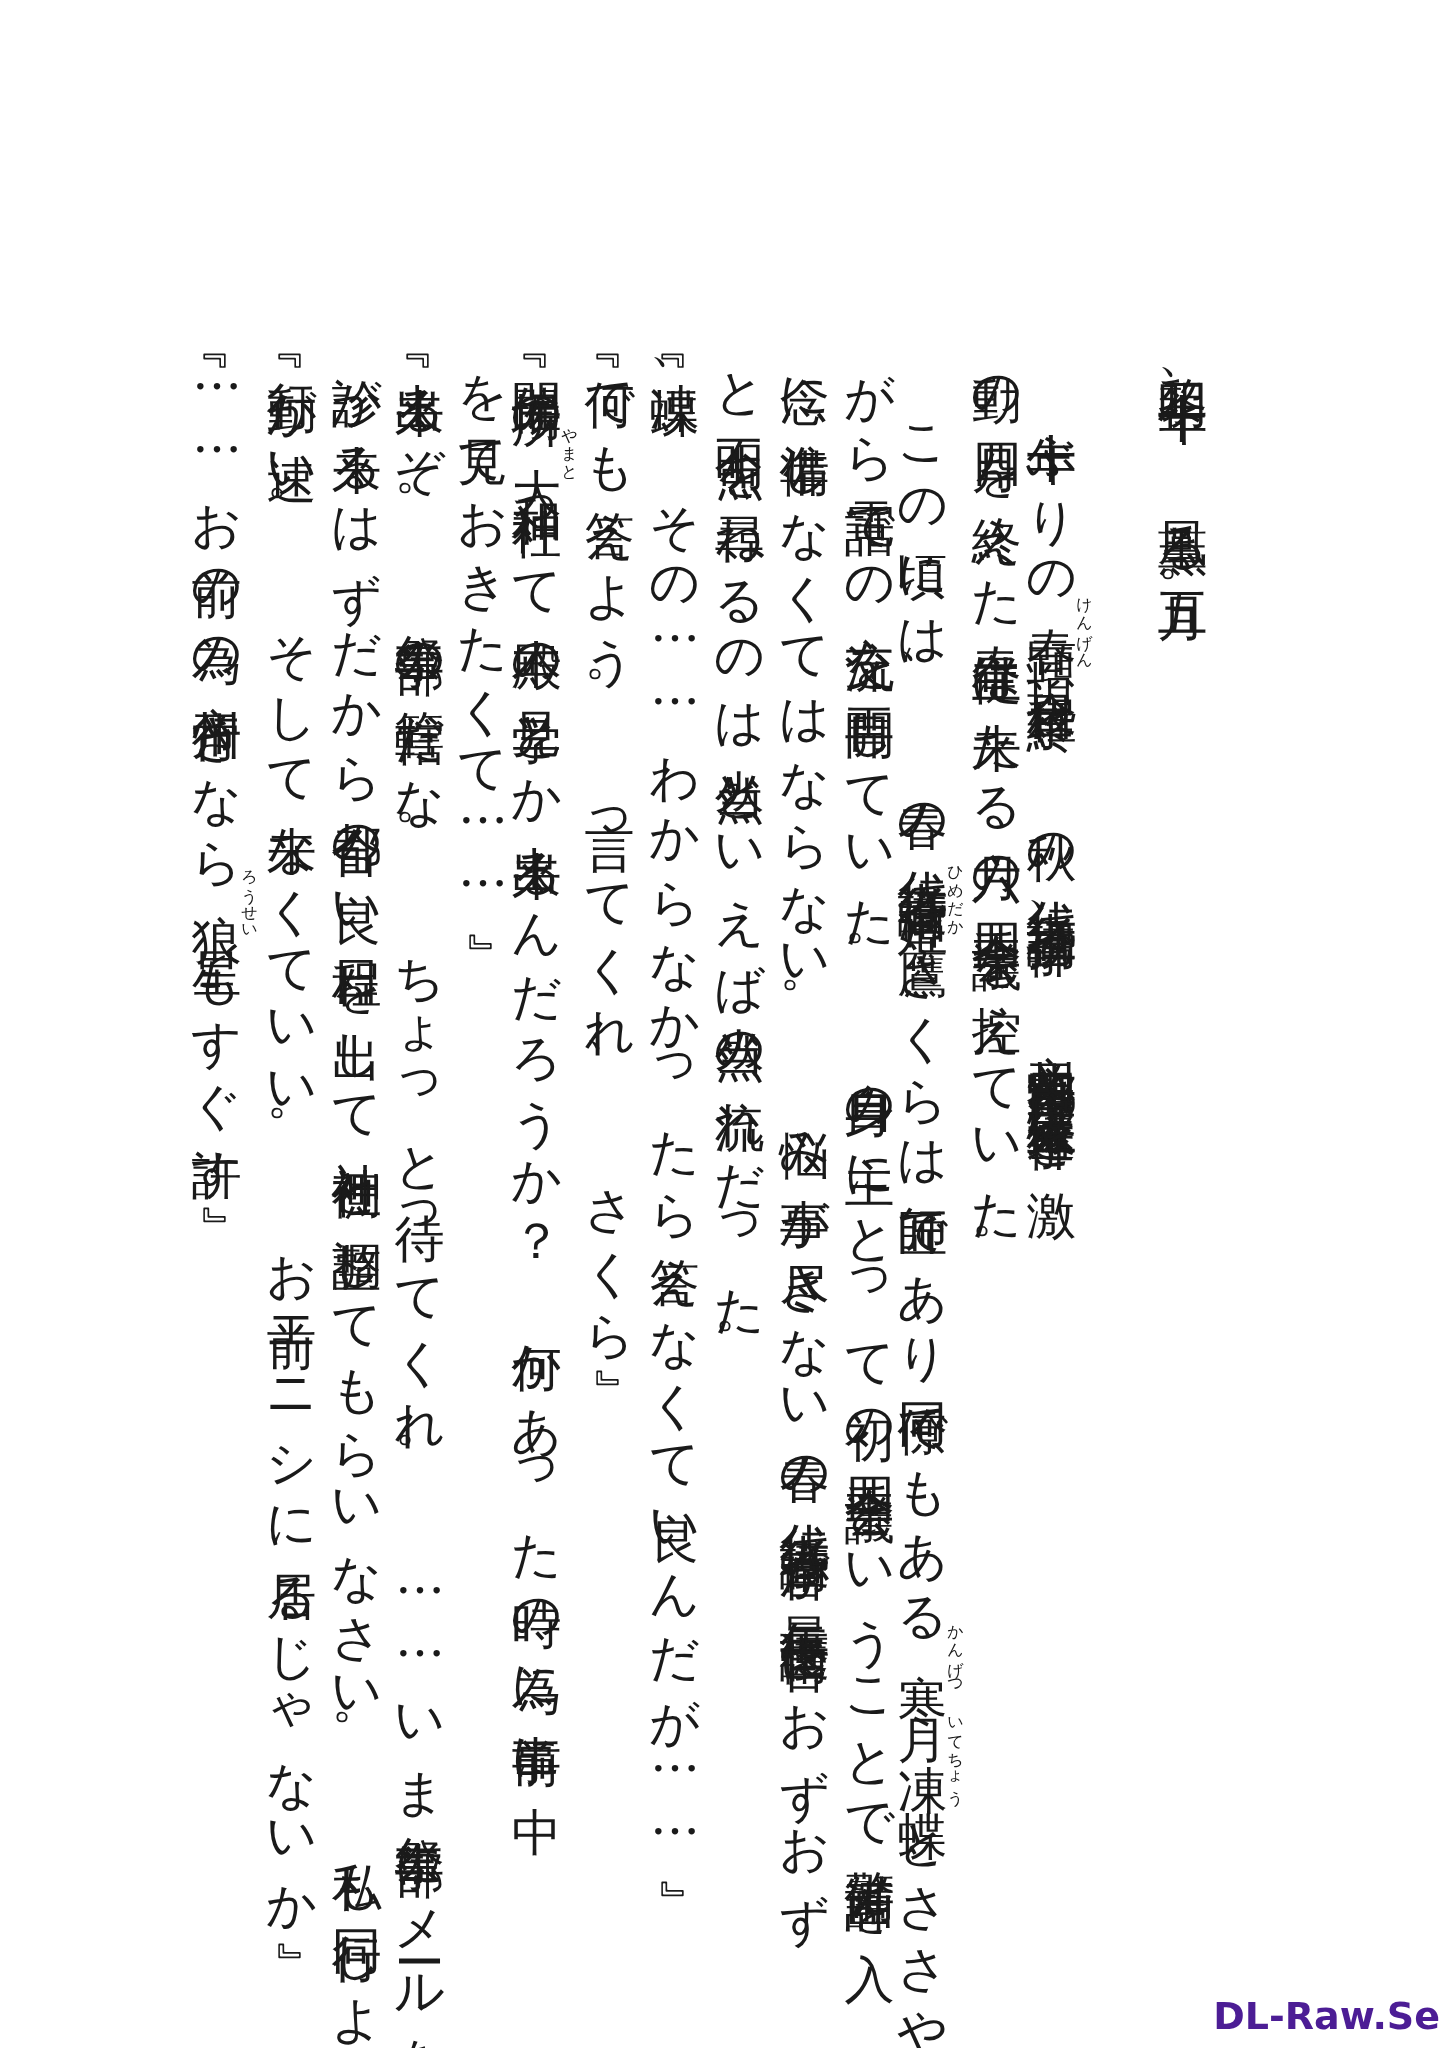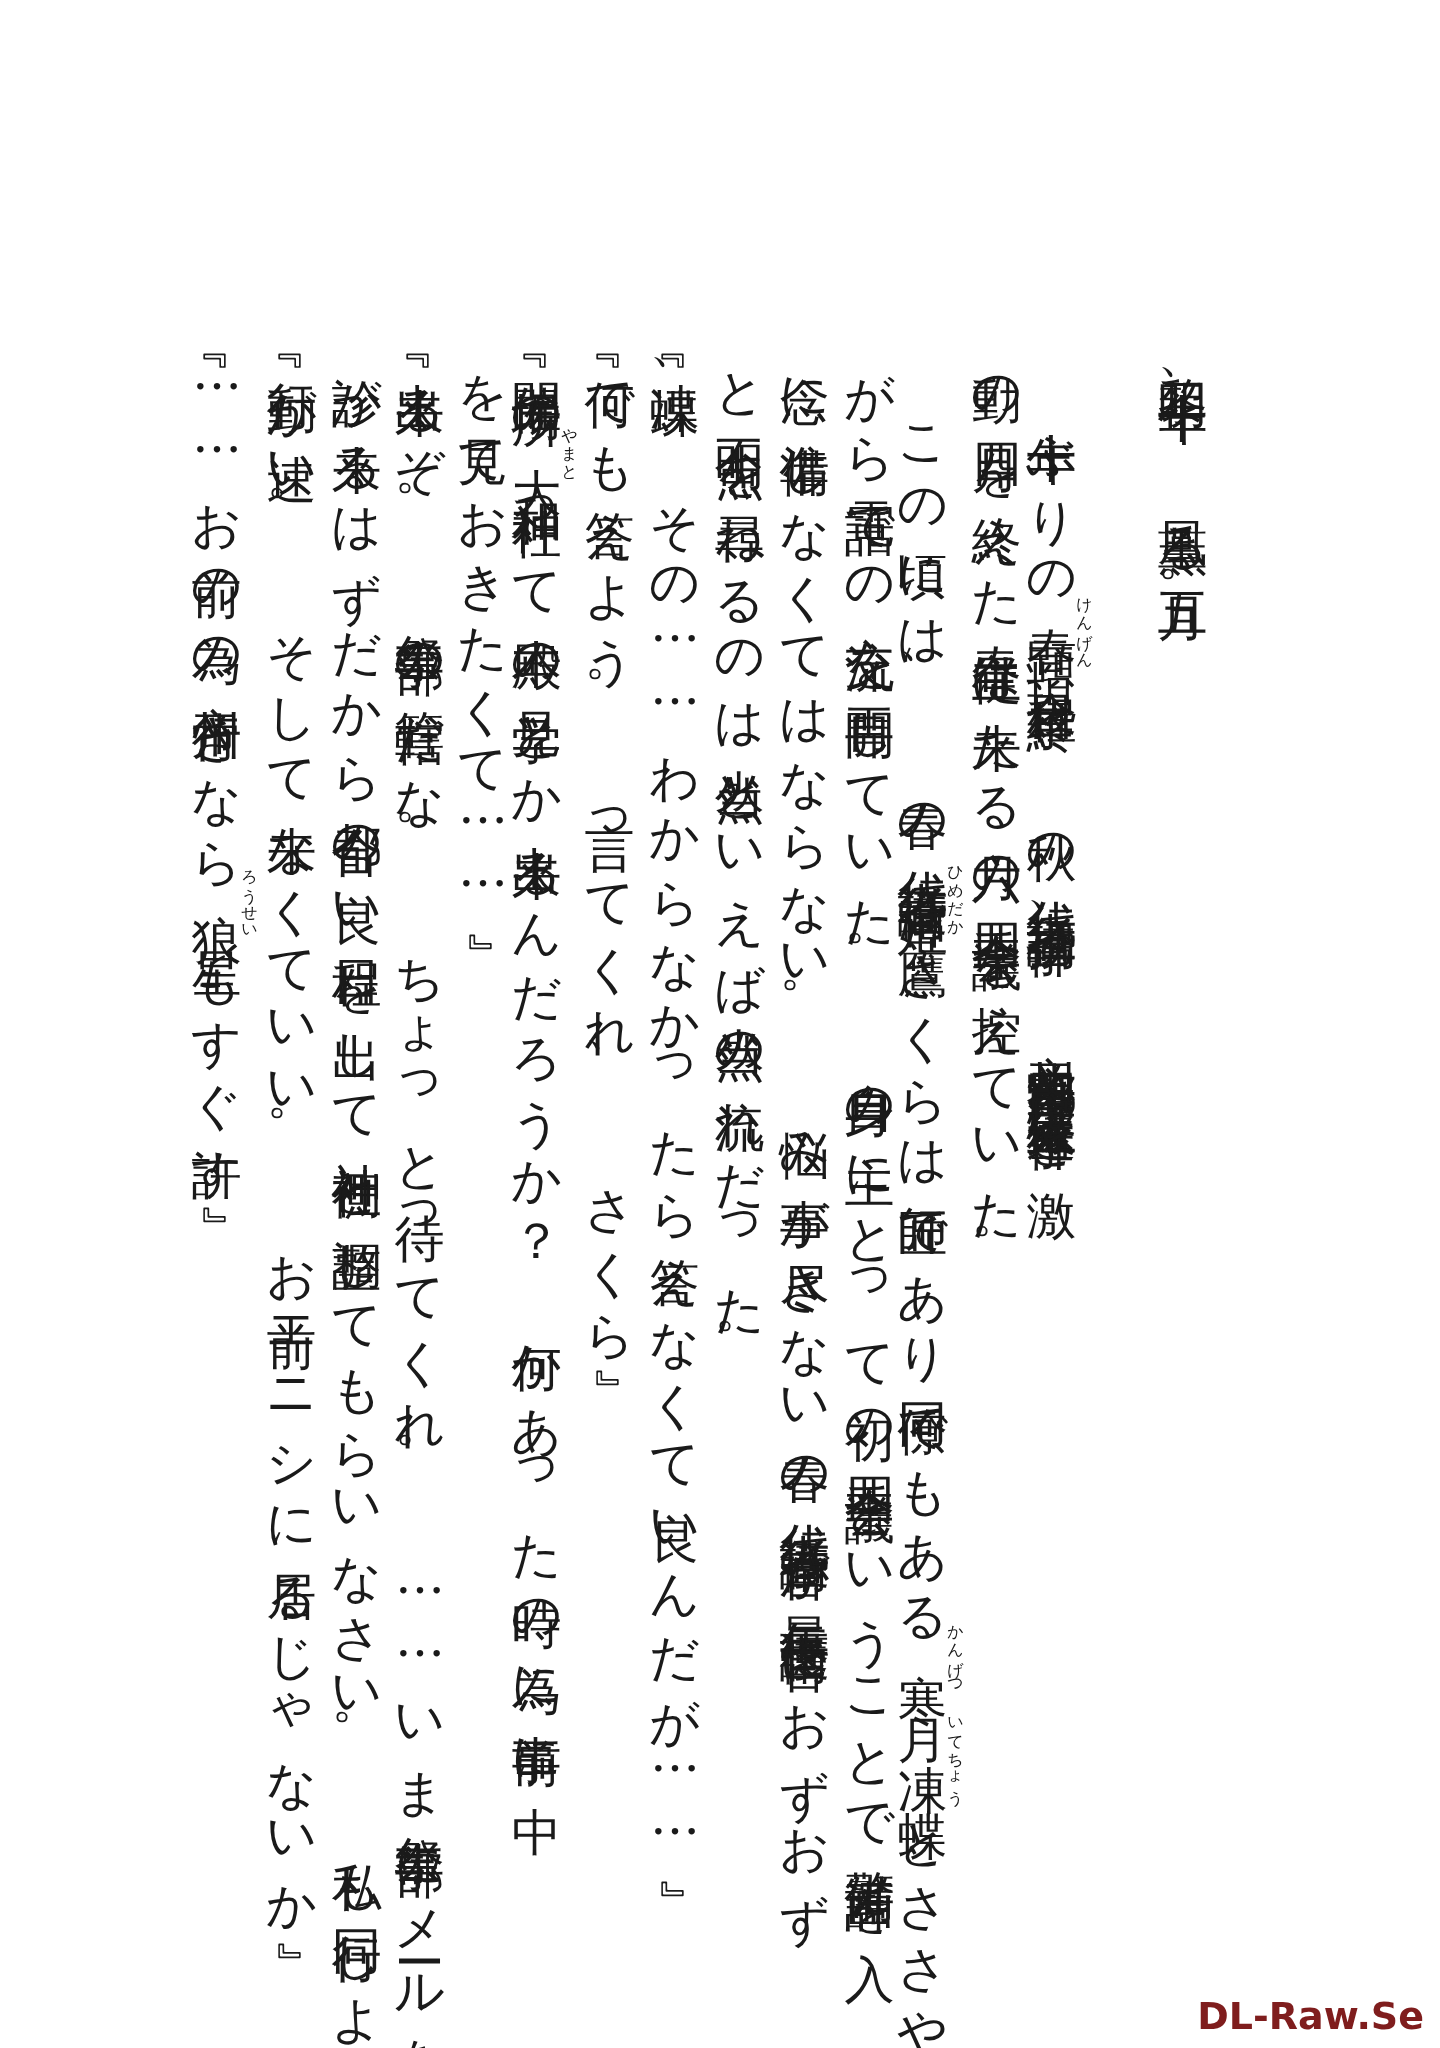--- a/index.html
+++ b/index.html
@@ -32,26 +32,26 @@
       line-height: 60px;
       letter-spacing: 5px;
       white-space: nowrap;
     }
     .col ruby rt {
       font-size: 16px;
       letter-spacing: 0;
     }
     .watermark {
       position: absolute;
-      right: 16px;
+      right: 0;
       bottom: 10px;
       font-family: "DejaVu Sans", "Liberation Sans", sans-serif;
       font-weight: bold;
       font-size: 38px;
-      color: #7f1d1d;
+      color: #4c1d95;
       letter-spacing: 0px;
     }
   </style>
 </head>
 <body>
 
 <div class="page">
 
   <div class="col" style="left:1153px;top:338px;">
     <span>黎明二十年、 風薫る五月。</span>

